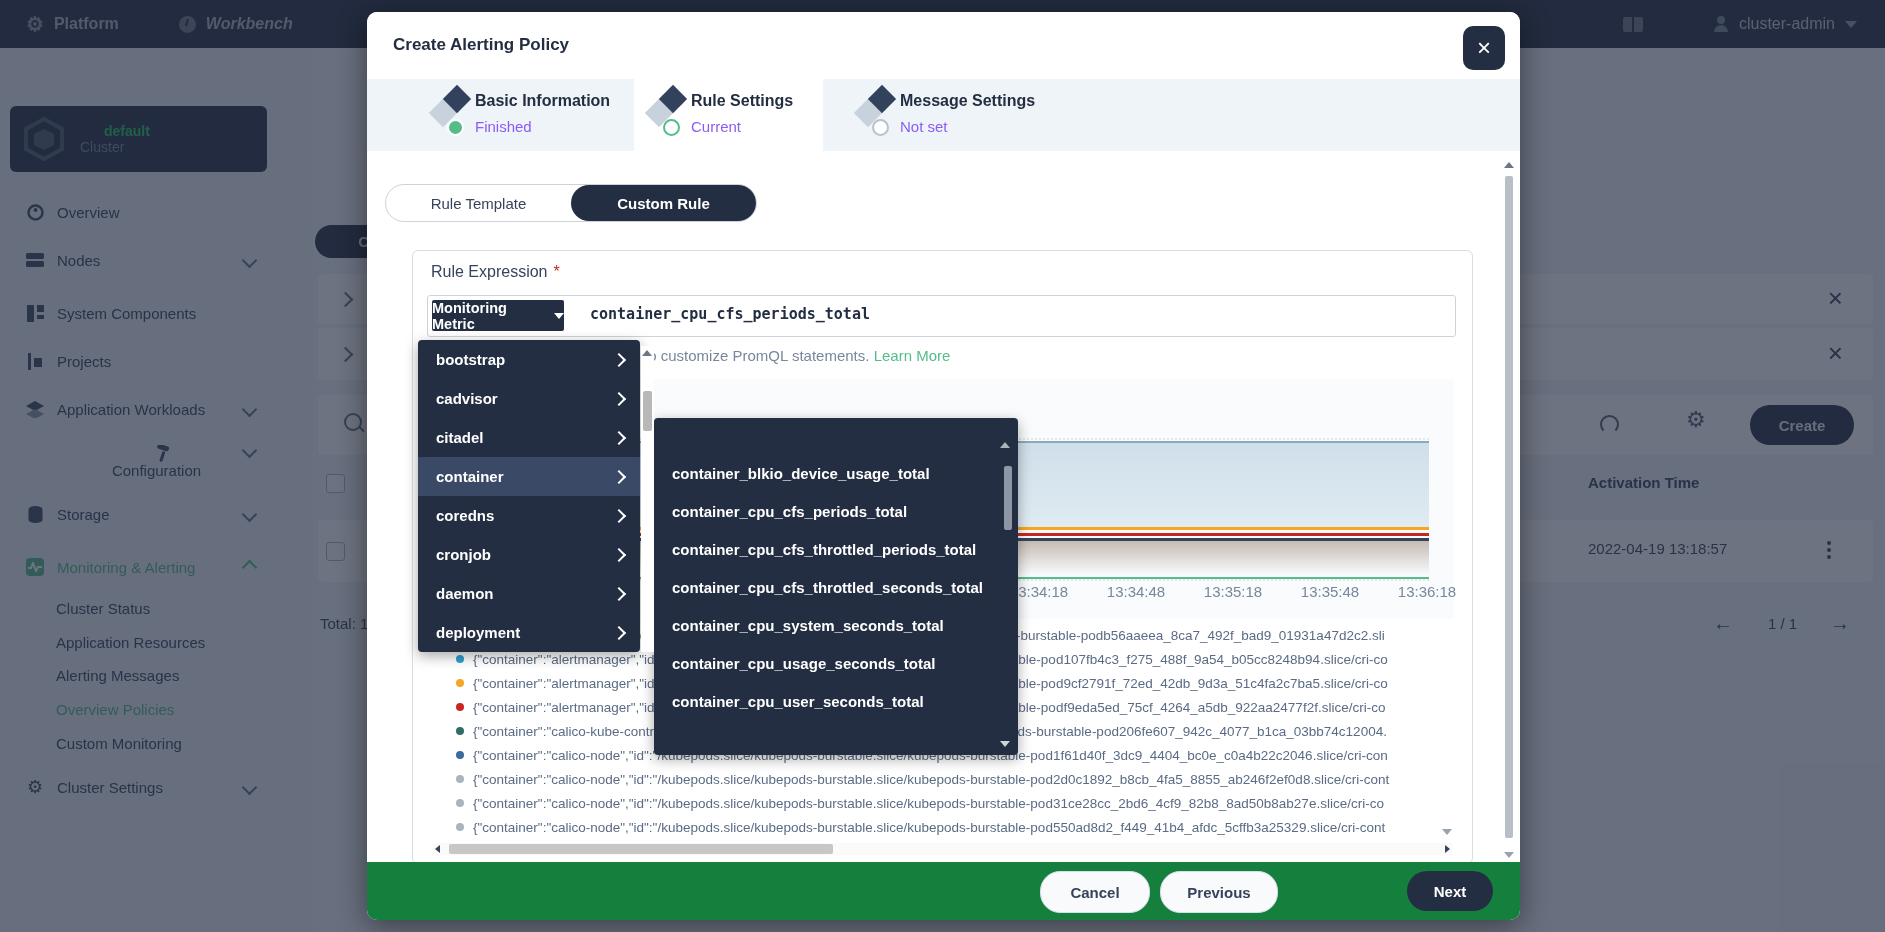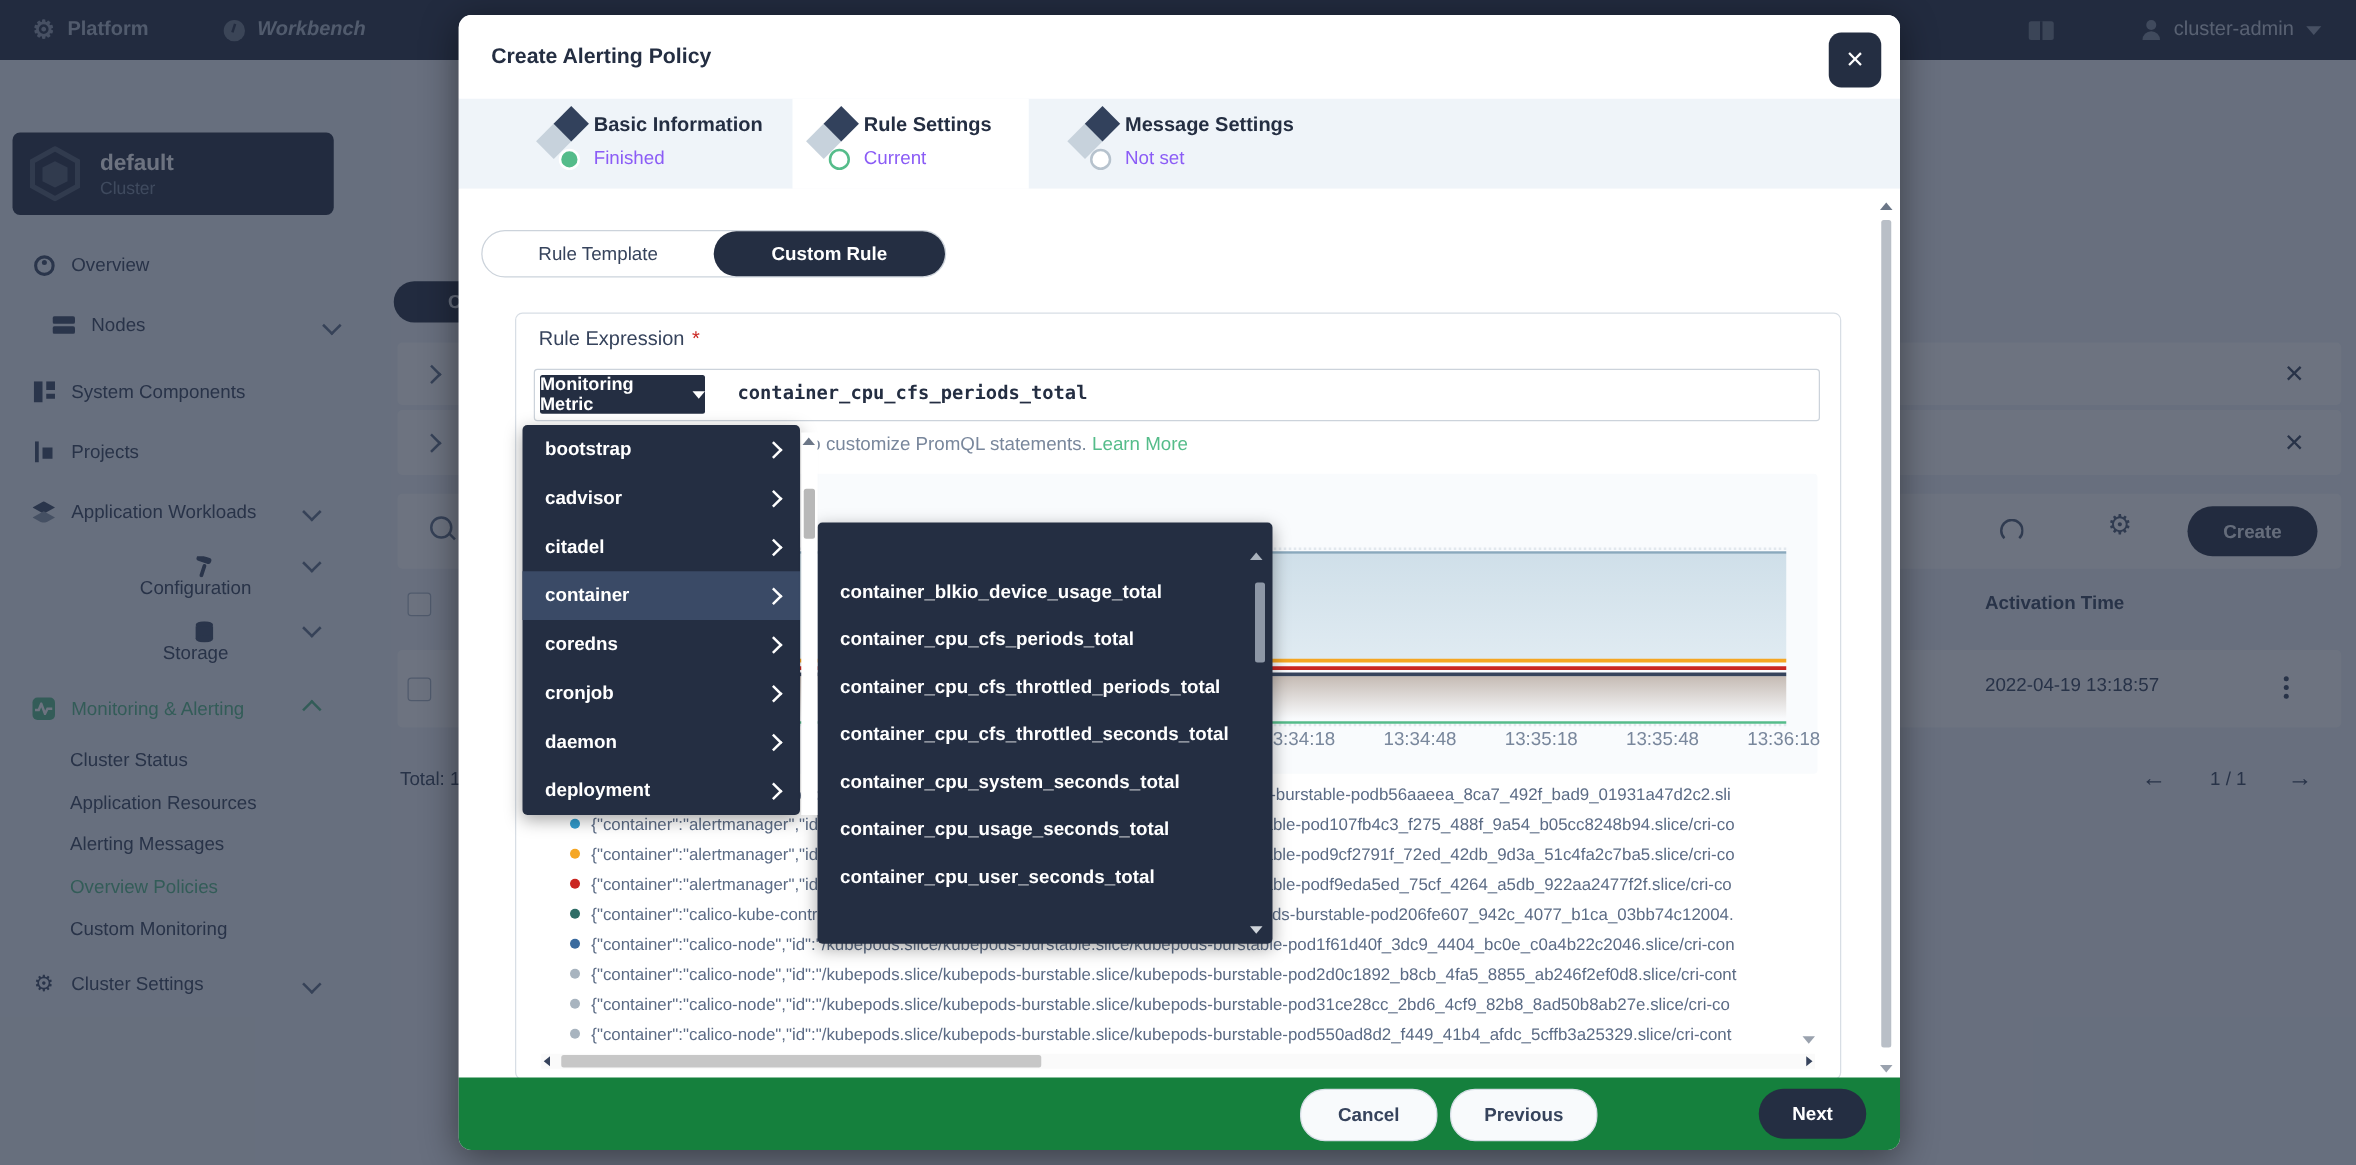--- a/index.html
+++ b/index.html
@@ -7,21 +7,21 @@
     font-family:"Liberation Sans",sans-serif;background:#eff4f9;}
   .abs{position:absolute;}
   
   .topbar{position:absolute;left:0;top:0;width:1885px;height:48px;background:#242e42;
     display:flex;align-items:center;color:#aeb8c6;font-size:16px;font-weight:700;}
   .tb-item{display:flex;align-items:center;gap:10px;margin-left:26px;}
   .gear{font-size:20px;line-height:1;color:#8f9aab;}
   .sidebar{position:absolute;left:0;top:48px;width:313px;height:884px;background:#eef3f8;}
   .cluster-card{position:absolute;left:10px;top:58px;width:257px;height:66px;background:#242e42;
     border-radius:6px;display:flex;align-items:center;}
-  .cc-name{color:#ffffff;font-weight:700;font-size:18px;line-height:1.2;}
+  .cc-name{color:#22c55e;font-weight:700;font-size:14px;line-height:1.2;margin-left:24px;}
   .cc-type{color:#79879c;font-size:14px;}
   .nav-item{position:absolute;left:0;width:313px;height:34px;display:flex;align-items:center;
     color:#36435c;font-size:15px;}
   .nav-item .ico{width:18px;height:18px;margin-left:26px;margin-right:13px;display:flex;align-items:center;justify-content:center;}
   .nav-sub{position:absolute;left:56px;color:#36435c;font-size:15px;}
   .teal{color:#55bc8a !important;}
   .chev{width:9px;height:9px;border-right:2px solid #5f708a;border-bottom:2px solid #5f708a;
     transform:rotate(45deg);position:absolute;right:58px;}
   .chev.up{transform:rotate(-135deg);border-color:#55bc8a;}
   .content-bg{position:absolute;left:313px;top:48px;width:1572px;height:884px;background:#eff4f9;}
@@ -140,21 +140,21 @@
 
     <div class="nav-item" style="top:147px;">
       <span class="ico">
           <svg width="17" height="17">
             <circle cx="8.5" cy="8.5" r="7" fill="none" stroke="#3b4a63" stroke-width="2.5"></circle>
             <circle cx="8.5" cy="6" r="2" fill="#3b4a63"></circle>
           </svg>
         </span>
       <span>Overview</span>
     </div>
-    <div class="nav-item" style="top:195px;padding-left:16px;">
+    <div class="nav-item" style="top:195px;">
       <span class="ico">
           <svg width="18" height="16">
             <rect x="0" y="1" width="18" height="6" rx="1.5" fill="#3b4a63"></rect>
             <rect x="0" y="9" width="18" height="6" rx="1.5" fill="#3b4a63"></rect>
           </svg>
         </span>
       <span>Nodes</span>
       <span class="chev"></span>
     </div>
     <div class="nav-item" style="top:248px;">
@@ -189,21 +189,21 @@
     <div class="nav-item" style="top:397px;flex-direction:column;">
       <span class="ico">
           <svg width="16" height="17">
             <rect x="2" y="0" width="12" height="5" rx="2" fill="#3b4a63" transform="rotate(18 8 3)"></rect>
             <rect x="6" y="6" width="3" height="11" rx="1.5" fill="#3b4a63" transform="rotate(18 7.5 11)"></rect>
           </svg>
         </span>
       <span>Configuration</span>
       <span class="chev"></span>
     </div>
-    <div class="nav-item" style="top:449px;flex-direction:column;">
+    <div class="nav-item" style="top:449px;">
       <span class="ico">
           <svg width="15" height="17">
             <ellipse cx="7.5" cy="3" rx="7" ry="3" fill="#3b4a63"></ellipse>
             <rect x="0.5" y="4" width="14" height="10" fill="#3b4a63"></rect>
             <ellipse cx="7.5" cy="14" rx="7" ry="3" fill="#3b4a63"></ellipse>
           </svg>
         </span>
       <span>Storage</span>
       <span class="chev"></span>
     </div>

